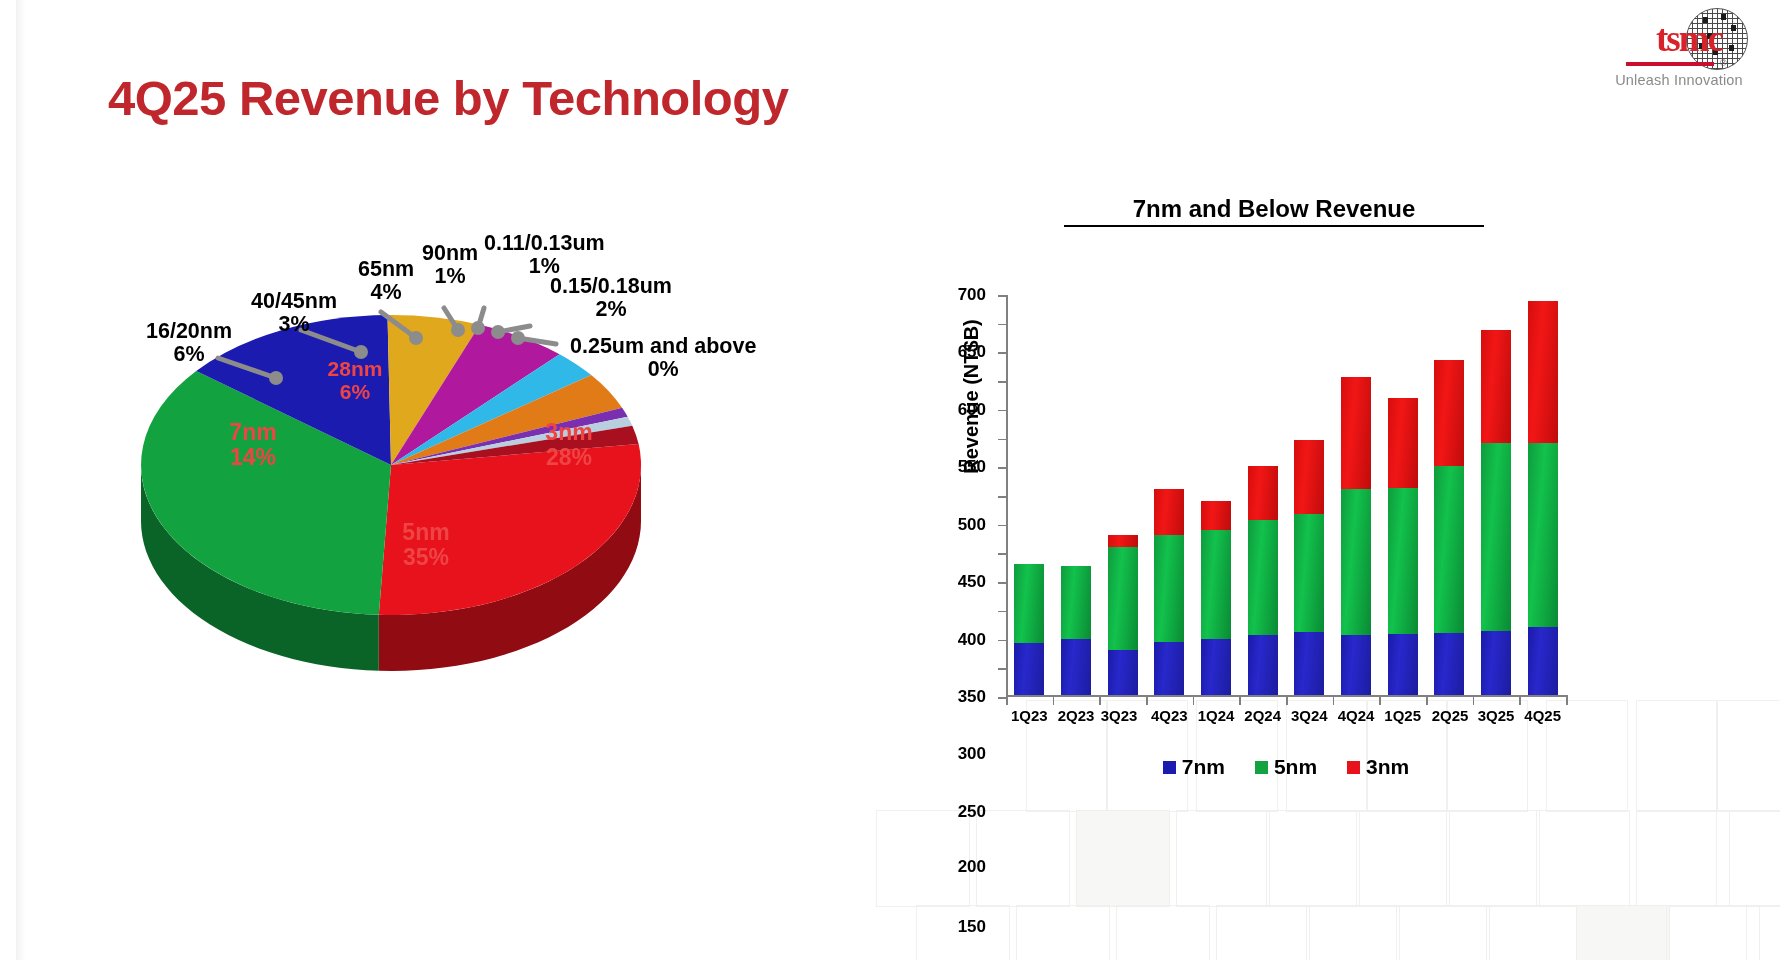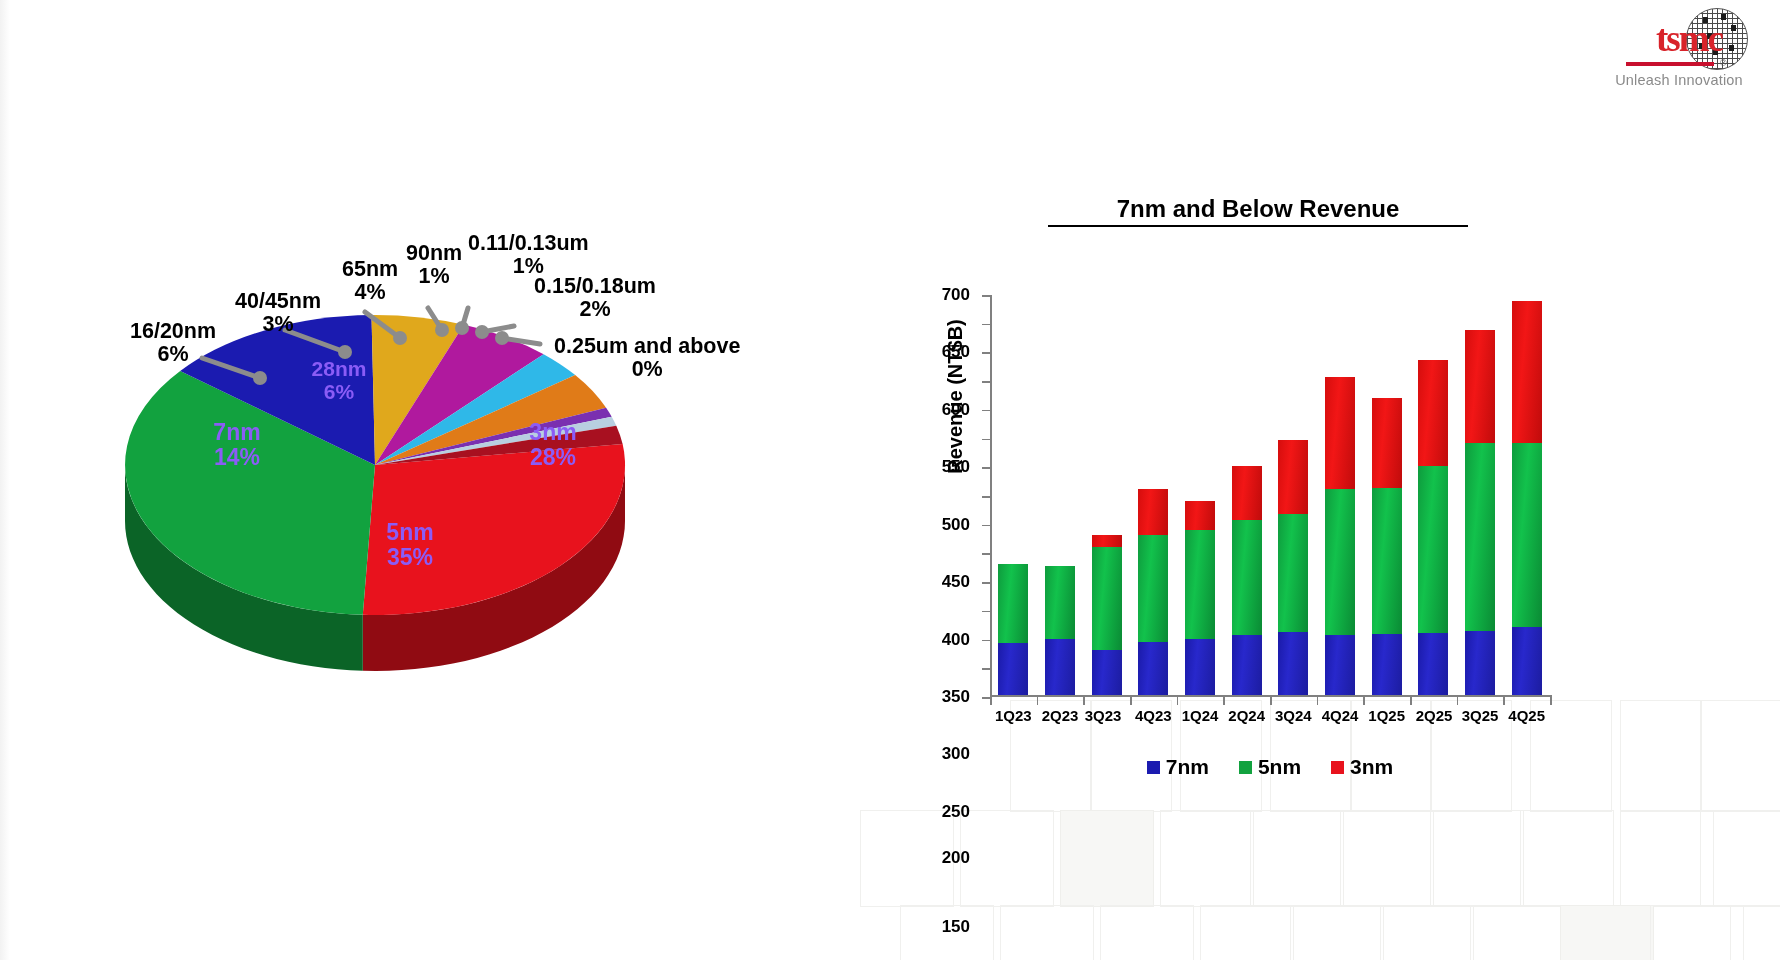--- a/index.html
+++ b/index.html
@@ -3,21 +3,21 @@
 <meta charset="utf-8">
 <title>4Q25 Revenue by Technology</title>
 <style>
   html,body{margin:0;padding:0;}
   body{
     width:1780px;height:960px;
     background:#ffffff;
     font-family:"Liberation Sans",sans-serif;
     overflow:hidden;position:relative;
   }
-  .slide{position:absolute;inset:0;background:#fff;overflow:hidden;}
+  .slide{position:absolute;inset:0;background:#fff;overflow:hidden;margin-left:16px;}
 
   
   .edge-band{position:absolute;left:0;top:0;width:10px;height:960px;background:linear-gradient(90deg,#f2f2f2,#ffffff);}
 
   
   .wm{position:absolute;border:1px solid #f0f0ee;background:transparent;}
   .wm.fill{background:#f7f7f5;border-color:#efefec;}
 
   
   .logo-wrap{position:absolute;right:26px;top:8px;width:150px;text-align:center;}
@@ -49,21 +49,21 @@
 
   
   .pie-area{position:absolute;left:110px;top:280px;width:700px;height:420px;}
   .pie-svg{position:absolute;left:0;top:0;}
 
   .pie-callout{position:absolute;font-size:21.5px;font-weight:bold;color:#000;line-height:1.08;white-space:nowrap;}
   .pie-callout .pct{display:block;}
   .pc-center{text-align:center;}
   .pc-left{text-align:center;}
 
-  .slice-label{position:absolute;font-size:23px;font-weight:bold;color:#8b5cf6;line-height:1.08;text-align:center;white-space:nowrap;}
+  .slice-label{position:absolute;font-size:23px;font-weight:bold;color:#ef4444;line-height:1.08;text-align:center;white-space:nowrap;}
   .slice-label.sm{font-size:21px;}
 
   
   .bar-area{position:absolute;left:930px;top:195px;width:820px;height:560px;}
   .bar-title{
     position:absolute;left:118px;top:0;width:420px;text-align:center;
     font-size:24px;font-weight:bold;color:#000;
     border-bottom:2.5px solid #000;padding-bottom:2px;
   }
   .ylabel{
@@ -142,20 +142,21 @@
         <span class="chip" style="left:42px;top:36px"></span>
         <span class="chip" style="left:20px;top:24px"></span>
       </div>
       <div class="tsmc-word">tsmc</div>
       <div class="logo-rule"></div>
       <div class="reg">®</div>
     </div>
     <div class="tagline">Unleash Innovation</div>
   </div>
 
+  <div class="deck-title">4Q25 Revenue by Technology</div>
 
   <div class="pie-area">
     <svg class="pie-svg" width="700" height="420" viewBox="0 0 700 420">
       <defs>
         <linearGradient id="gRed" x1="0" y1="0" x2="0" y2="1">
           <stop offset="0%" stop-color="#f0121d"></stop>
             <stop offset="100%" stop-color="#d0101a"></stop>
         </linearGradient>
       </defs>
       <g id="pie-g">
@@ -268,21 +269,21 @@
           <div class="ytick" style="top: 201px;">
             <div class="ytick-label" style="top: 201px;">350</div>
           </div>
           <div class="ytick" style="top: 229.714px;">
             <div class="ytick-label" style="top: 229.714px; text-align: center;">300</div>
           </div>
           <div class="ytick" style="top: 258.429px;">
             <div class="ytick-label" style="top: 258.429px;">250</div>
           </div>
           <div class="ytick" style="top: 287.143px;">
-            <div class="ytick-label" style="top: 276px;">200</div>
+            <div class="ytick-label" style="top: 285px;">200</div>
           </div>
           <div class="ytick" style="top: 315.857px;">
             <div class="ytick-label" style="top: 315.857px;">150</div>
           </div>
           <div class="ytick" style="top: 344.571px;"></div>
           <div class="ytick" style="top: 373.286px;"></div>
           <div class="ytick" style="top: 402px;"></div>
         </div>
       <div id="xticks">
           <div class="xtick" style="left: 0px;"></div>

